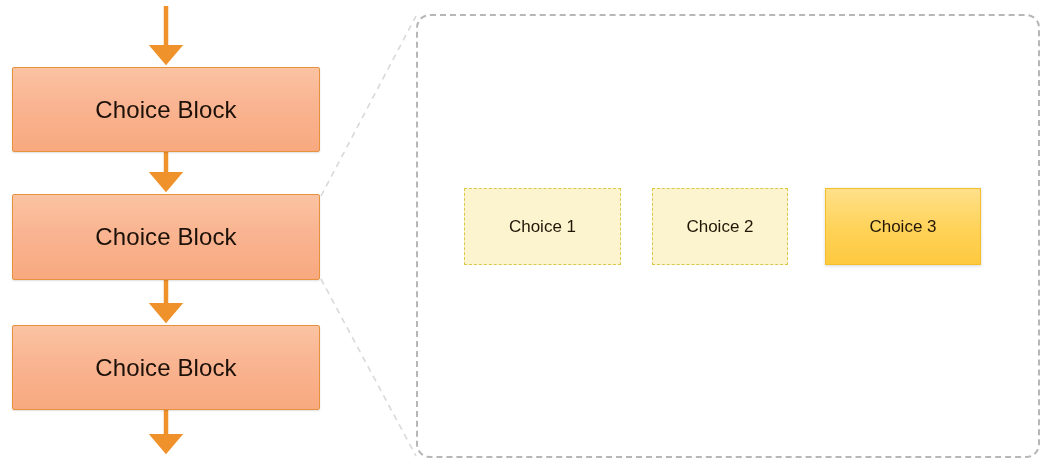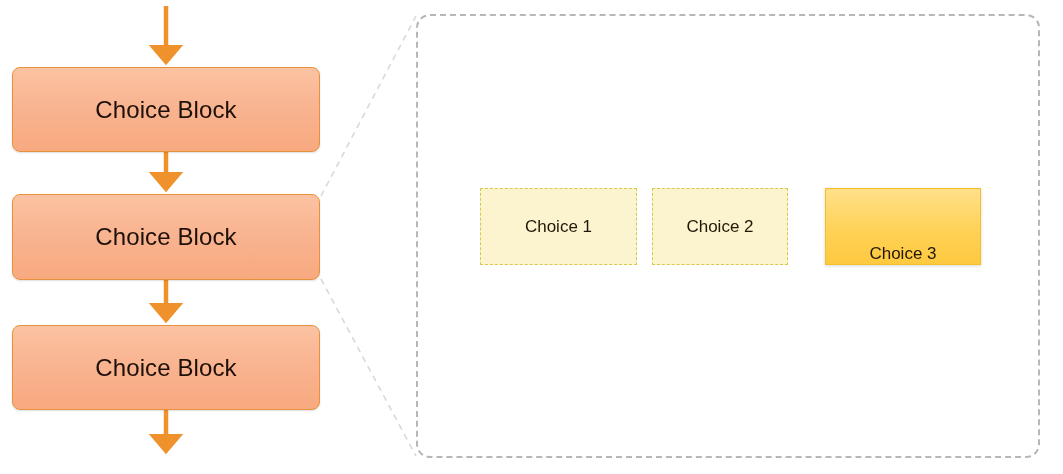--- a/index.html
+++ b/index.html
@@ -14,21 +14,21 @@
   #stage{position:absolute;left:0;top:0;width:1063px;height:474px;}
 
   
   #wires{position:absolute;left:0;top:0;width:1063px;height:474px;}
 
   
   .choice-block{
     position:absolute;
     box-sizing:border-box;
     border:1px solid #e8913c;
-    border-radius:8px;
+    border-radius:2px;
     background:linear-gradient(180deg,#fbc3a2 0%,#f9b491 45%,#f8a97f 100%);
     box-shadow:0 1px 2px rgba(0,0,0,.13);
     display:flex;align-items:center;justify-content:center;
     color:#1c1008;
     font-size:24px;
     letter-spacing:.1px;
     white-space:nowrap;
   }
   #blk0{left:12px;top:67px;width:308px;height:85px;}
   #blk1{left:12px;top:194px;width:308px;height:86px;}
@@ -55,23 +55,23 @@
   }
   .choice-opt.inactive{
     background:#fbf4cf;
     border:1px dashed #d8c94b;
   }
   .choice-opt.active{
     background:linear-gradient(180deg,#ffe08a 0%,#ffd257 55%,#fdc93f 100%);
     border:1px solid #f3c02c;
     box-shadow:0 1px 3px rgba(0,0,0,.16);
   }
-  #opt0{left:480px;width:157px;}
+  #opt0{left:464px;width:157px;}
   #opt1{left:652px;width:136px;}
-  #opt2{left:825px;width:156px;align-items:flex-end;}
+  #opt2{left:825px;width:156px;}
 </style>
 </head>
 <body>
 
 <div id="stage">
 
   <svg id="wires" viewBox="0 0 1063 474" xmlns="http://www.w3.org/2000/svg">
     <defs>
       <marker id="ah-orange" markerWidth="9" markerHeight="9" refX="3.2" refY="4.5" orient="auto" markerUnits="strokeWidth">
         <path d="M0,0.6 L0,8.4 L4.6,4.5 z" fill="#f0922b"></path>

